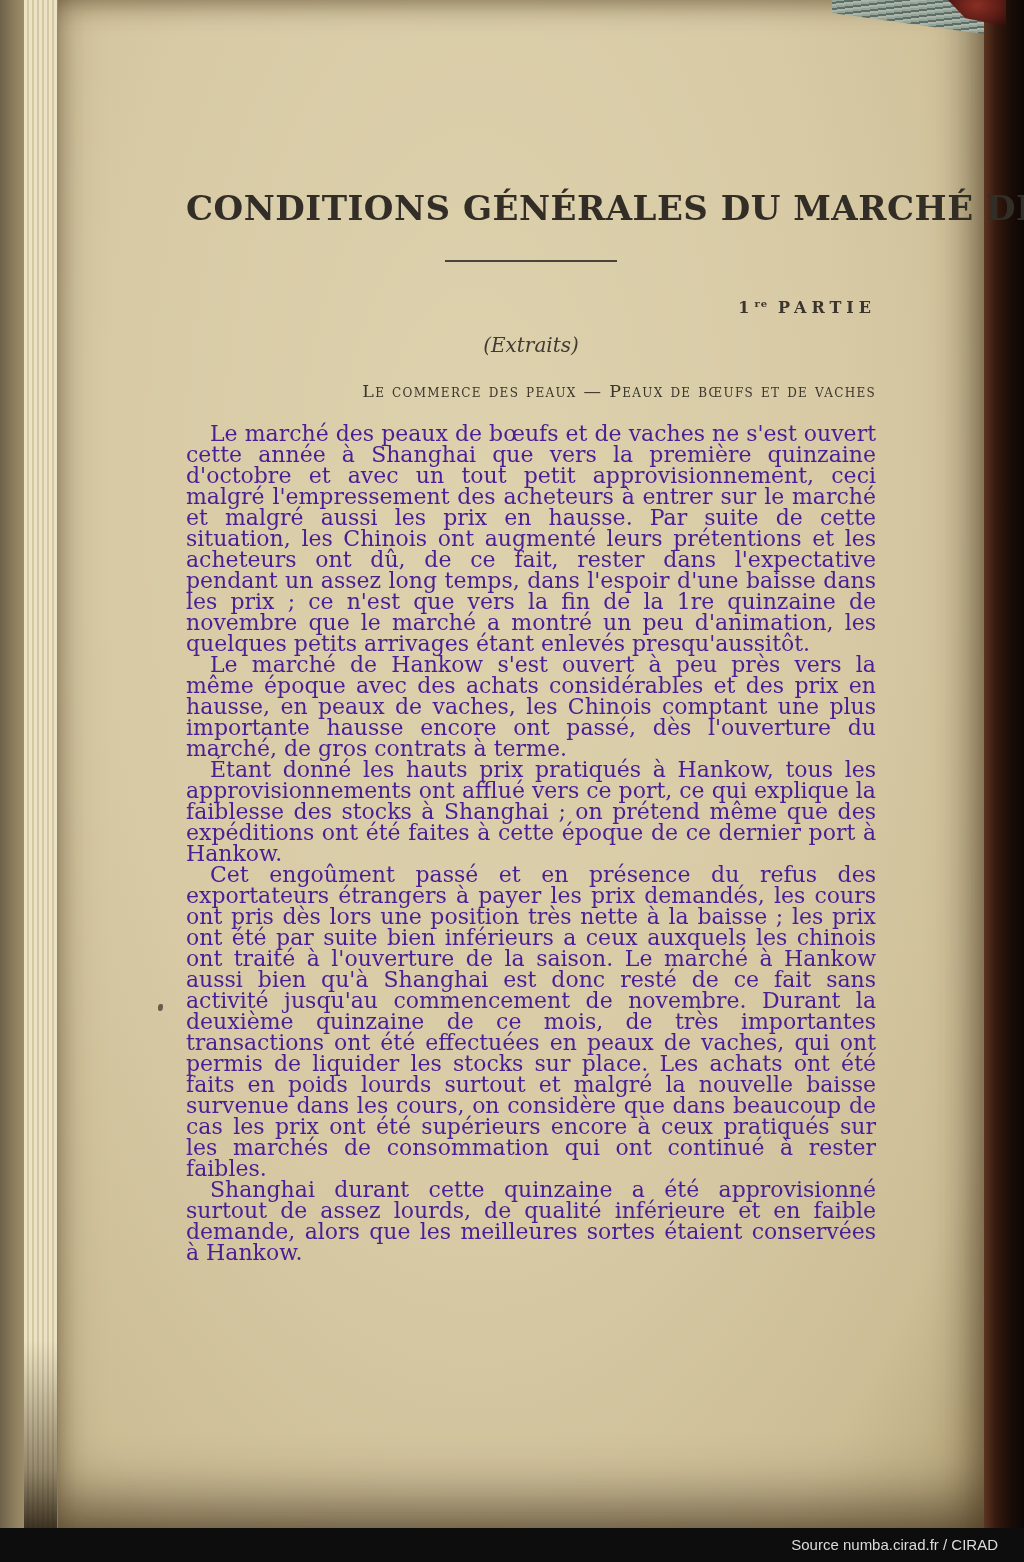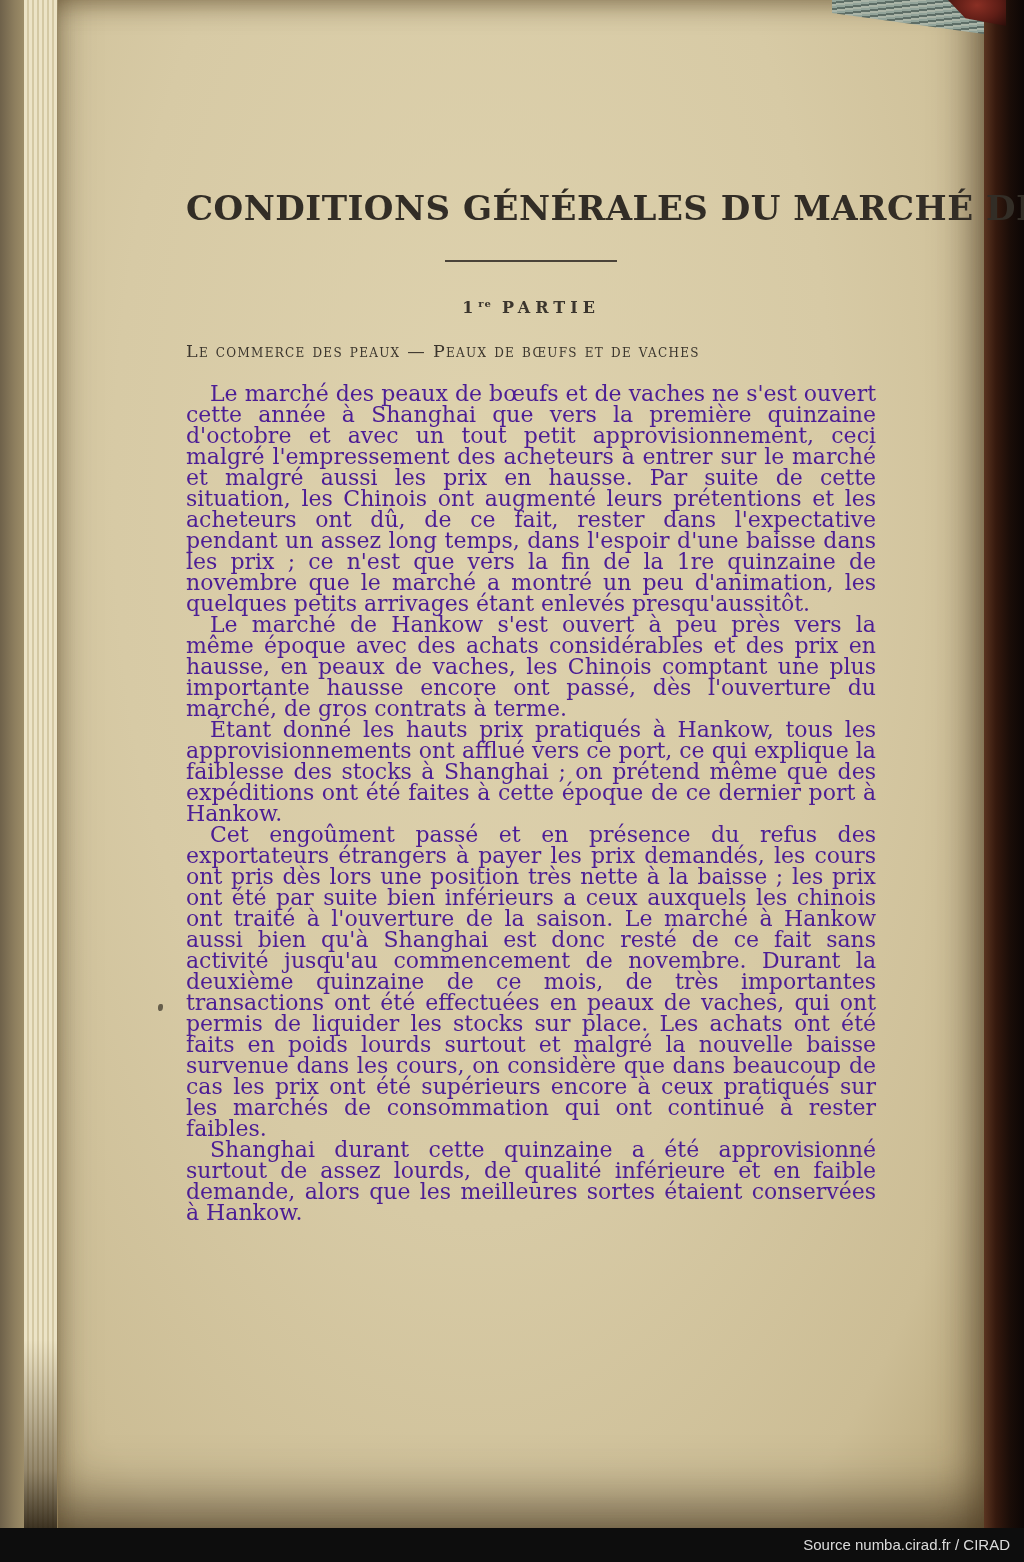--- a/index.html
+++ b/index.html
@@ -59,51 +59,51 @@
     margin: 188px 0 0; text-align: center; white-space: nowrap;
     font-size: 34px; font-weight: 700; letter-spacing: .5px; color: #322d26;
   }
   .subtitle {
     margin: 14px 0 0; text-align: center;
     font-size: 19px; font-weight: 700; letter-spacing: 1px; color: #38322a;
   }
   .divider { width: 172px; border-top: 2px solid #4a4339; margin: 32px auto 0; }
 
   .part {
-    margin-top: 36px; text-align: center;
+    margin-top: 36px; text-align: right;
     font-size: 16px; font-weight: 700; letter-spacing: 5px; color: #3b352d;
   }
   .part sup { font-size: 10px; letter-spacing: 1px; }
   .part .part-label { margin-left: 10px; }
 
   .extraits { margin-top: 16px; text-align: center; font-style: italic; font-size: 20px; }
 
   .section-heading {
-    margin-top: 24px; text-align: left;
+    margin-top: 24px; text-align: right;
     font-variant: small-caps; font-size: 17.5px; letter-spacing: 1.3px; color: #3b352d;
   }
 
   .body-text { margin-top: 22px; }
   .body-text p {
     margin: 0; font-size: 22px; line-height: 21px;
     text-align: justify; text-indent: 24px; color: #4c1d95;
   }
 
   
   .blemish {
     position: absolute; left: 158px; top: 1004px; width: 5px; height: 7px;
     background: #4a4336; border-radius: 50% 30% 60% 40%; opacity: .8;
   }
 
   
   .source-bar {
     position: absolute; left: 0; bottom: 0; width: 100%; height: 34px;
     background: #0d0d0d; color: #dcdcdc;
     font-family: "Liberation Sans", sans-serif; font-size: 15px;
-    line-height: 34px; text-align: right; padding-right: 14px;
+    line-height: 34px; text-align: right; padding-right: 26px;
   }
 </style>
 </head>
 <body>
 
 <div class="scan">
 
   <div class="left-gap"></div>
   <div class="left-edge"></div>
 
@@ -115,20 +115,21 @@
 
   <div class="content">
     <h1 class="title">CONDITIONS GÉNÉRALES DU MARCHÉ DE CHINE</h1>
 
     <div class="divider"></div>
 
     <div class="part">
       <span>1</span><sup>re</sup><span class="part-label">PARTIE</span>
     </div>
 
+    <div class="extraits">(Extraits)</div>
 
     <div class="section-heading">Le commerce des peaux — Peaux de bœufs et de vaches</div>
 
     <div class="body-text">
       <p>Le marché des peaux de bœufs et de vaches ne s'est ouvert cette année à Shanghai que vers la première quinzaine d'octobre et avec un tout petit approvisionnement, ceci malgré l'empressement des acheteurs à entrer sur le marché et malgré aussi les prix en hausse. Par suite de cette situation, les Chinois ont augmenté leurs prétentions et les acheteurs ont dû, de ce fait, rester dans l'expectative pendant un assez long temps, dans l'espoir d'une baisse dans les prix ; ce n'est que vers la fin de la 1re quinzaine de novembre que le marché a montré un peu d'animation, les quelques petits arrivages étant enlevés presqu'aussitôt.</p>
       <p>Le marché de Hankow s'est ouvert à peu près vers la même époque avec des achats considérables et des prix en hausse, en peaux de vaches, les Chinois comptant une plus importante hausse encore ont passé, dès l'ouverture du marché, de gros contrats à terme.</p>
       <p>Étant donné les hauts prix pratiqués à Hankow, tous les approvisionnements ont afflué vers ce port, ce qui explique la faiblesse des stocks à Shanghai ; on prétend même que des expéditions ont été faites à cette époque de ce dernier port à Hankow.</p>
       <p>Cet engoûment passé et en présence du refus des exportateurs étrangers à payer les prix demandés, les cours ont pris dès lors une position très nette à la baisse ; les prix ont été par suite bien inférieurs a ceux auxquels les chinois ont traité à l'ouverture de la saison. Le marché à Hankow aussi bien qu'à Shanghai est donc resté de ce fait sans activité jusqu'au commencement de novembre. Durant la deuxième quinzaine de ce mois, de très importantes transactions ont été effectuées en peaux de vaches, qui ont permis de liquider les stocks sur place. Les achats ont été faits en poids lourds surtout et malgré la nouvelle baisse survenue dans les cours, on considère que dans beaucoup de cas les prix ont été supérieurs encore à ceux pratiqués sur les marchés de consommation qui ont continué à rester faibles.</p>
       <p>Shanghai durant cette quinzaine a été approvisionné surtout de assez lourds, de qualité inférieure et en faible demande, alors que les meilleures sortes étaient conservées à Hankow.</p>
     </div>

